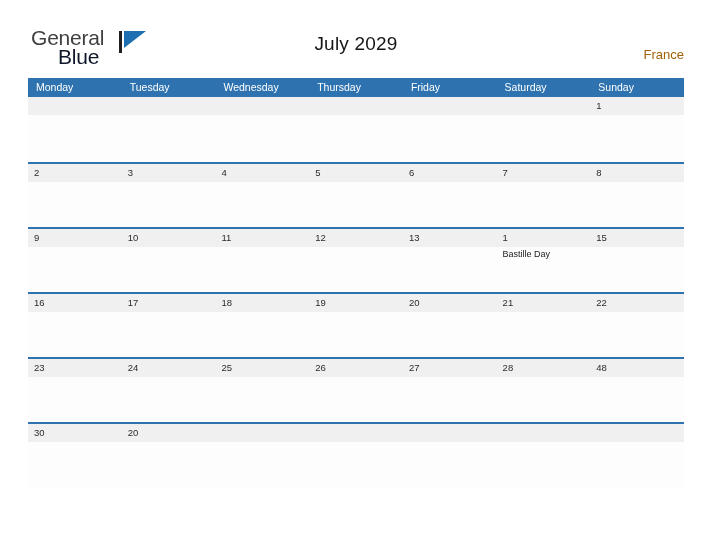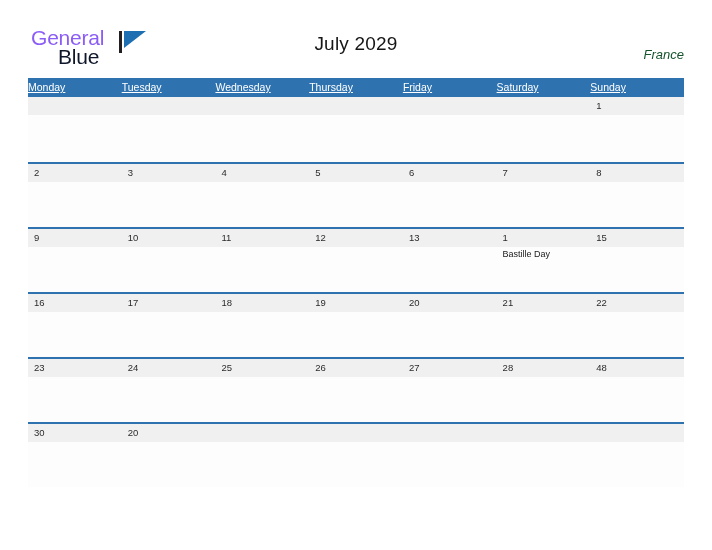--- a/index.html
+++ b/index.html
@@ -32,21 +32,21 @@
     top: 27px;
     width: 110px;
     height: 44px;
     line-height: 1;
   }
   .logo-row1 {
     position: absolute;
     left: 0;
     top: 0;
     font-size: 21px;
-    color: #8b5cf6;
+    color: #404040;
     letter-spacing: -0.2px;
     white-space: nowrap;
   }
   .logo-row2 {
     position: absolute;
     left: 27px;
     top: 19px;
     font-size: 21px;
     color: #0f172a;
     letter-spacing: -0.2px;
@@ -68,45 +68,43 @@
     font-size: 19px;
     color: #161616;
     font-weight: normal;
     letter-spacing: 0.2px;
   }
   .country {
     position: absolute;
     right: 28px;
     top: 47px;
     font-size: 13px;
-    color: #14532d;
-    font-style: italic;
+    color: #a16207;
   }
 
   
   .calendar {
     position: absolute;
     left: 28px;
     top: 78px;
     width: 656px;
   }
   .weekdays {
     display: flex;
     background: #2e73b0;
     height: 19px;
   }
   .weekday {
     flex: 1 1 0;
     color: #ffffff;
     font-size: 10.5px;
     line-height: 19px;
-    padding-left: 0;
+    padding-left: 8px;
     box-sizing: border-box;
     white-space: nowrap;
-    text-decoration: underline;
   }
   .week {
     border-top: 2px solid #2e73b0;
     background: #fdfdfd;
     height: 65px;
     box-sizing: border-box;
     position: relative;
   }
   .week:first-of-type {
     border-top: none;

